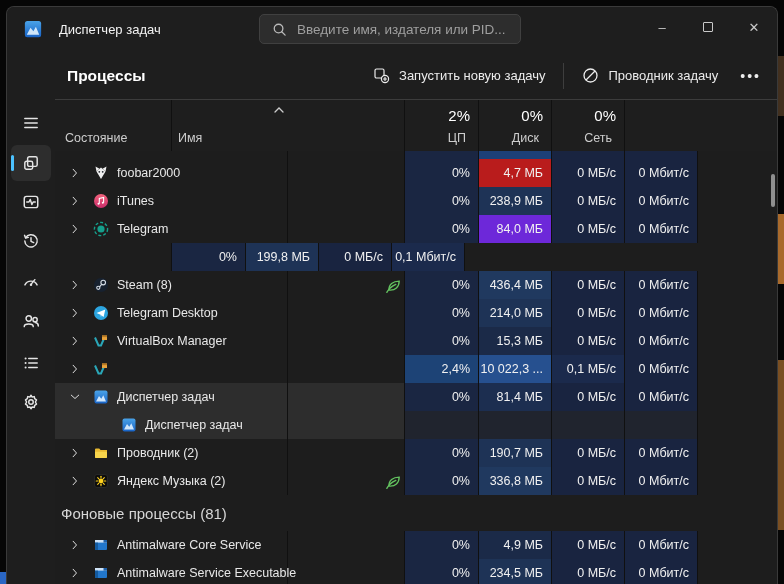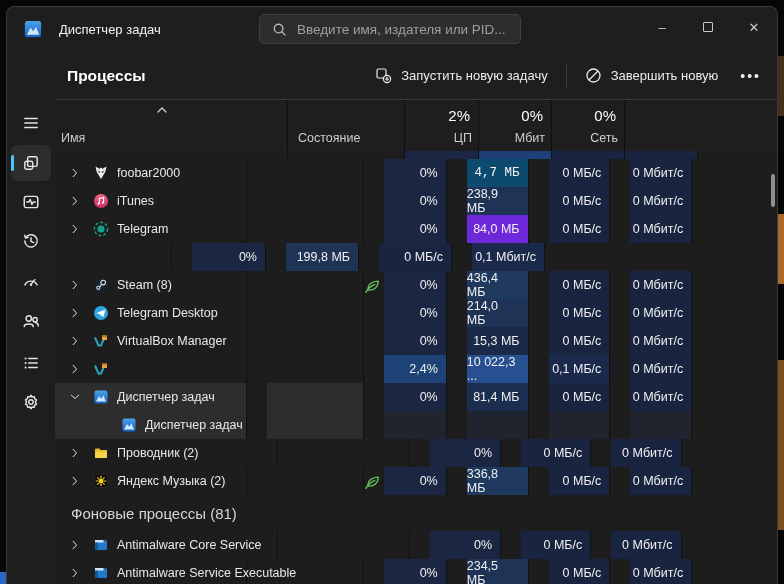--- a/index.html
+++ b/index.html
@@ -47,45 +47,45 @@
     padding:7px 12px; border-radius:4px; white-space:nowrap; }
   .tb-divider { width:1px; height:26px; background:#3e3e3e; margin:0 6px; }
   .more-dots { color:#ececec; font-size:14px; letter-spacing:2px; padding:6px 10px; }
 
   
   #thead { position:absolute; left:0; top:49px; width:724px; height:51px; background:#1e1e1e;
     display:flex; }
   .hc { position:relative; border-right:1px solid #101010; height:51px; }
   .hc .lbl { position:absolute; bottom:6px; font-size:12.5px; color:#cdcdcd; }
   .hc .pct { position:absolute; top:7px; right:8px; font-size:15px; color:#ffffff; }
-  .hc .lbl-r { position:absolute; bottom:6px; right:6px; font-size:12.5px; color:#cdcdcd; }
+  .hc .lbl-r { position:absolute; bottom:6px; right:12px; font-size:12.5px; color:#cdcdcd; }
   #hc-name .lbl { left:6px; }
   #hc-status .lbl { left:10px; }
   #sort-caret { position:absolute; left:100px; top:5px; width:14px; height:10px; }
 
   
   #rows { position:absolute; left:0; top:100px; width:724px; bottom:0; overflow:hidden; }
-  .prow { display:flex; height:28px;gap:20px; }
+  .prow { display:flex; height:28px; }
   .c-name { width:233px; position:relative; display:flex; align-items:center;
     border-right:1px solid #101010; }
   .c-status { width:117px; position:relative; display:flex; align-items:center;
     border-right:1px solid #101010; }
   .c-num { width:74px; display:flex; align-items:center; justify-content:flex-end;
     padding-right:8px; font-size:12.5px; color:#f1f1f1; border-right:1px solid #101010; }
   .c-mem,.c-disk,.c-net { width:73px; }
   .c-fill { width:81px; }
   .chev { position:absolute; left:12px; top:0; height:28px; width:16px; display:flex;
     align-items:center; justify-content:center; color:#cfcfcf; }
   .ric { position:absolute; left:38px; top:6px; width:16px; height:16px; }
   .ric.child { left:66px; }
   .rname { position:absolute; left:62px; color:#e8e8e8; font-size:12.5px; white-space:nowrap; }
   .rname.child { left:90px; }
   .eco { position:absolute; left:96px; top:5px; width:18px; height:18px; }
   .sect { height:36px; display:flex; align-items:center; }
-  .sect span { margin-left:16px; color:#d6d6d6; font-size:15px; }
+  .sect span { margin-left:6px; color:#d6d6d6; font-size:15px; }
   .sliver { display:flex; height:8px; }
   .sliver div { height:8px; border-right:1px solid #101010; }
 
   #vscroll { position:absolute; left:716px; top:123px; width:4px; height:33px;
     border-radius:2px; background:#8f8f8f; }
   svg { display:block; }
 </style>
 </head>
 <body>
 <div id="stage">
@@ -226,45 +226,45 @@
               <span>Запустить новую задачу</span>
             </div>
             <div class="tb-divider"></div>
             <div class="tbtn">
               <span>
                 <svg width="17" height="17" viewBox="0 0 17 17">
                     <circle cx="8.5" cy="8.5" r="6.5" fill="none" stroke="#ececec" stroke-width="1.3"></circle>
                     <line x1="4" y1="13" x2="13" y2="4" stroke="#ececec" stroke-width="1.3"></line>
                   </svg>
               </span>
-              <span>Завершить новую</span>
+              <span>Проводник задачу</span>
             </div>
             <div class="more-dots">•••</div>
           </div>
         </div>
 
         <div id="thead">
+          <div class="hc" id="hc-status" style="width:117px">
+            <span class="lbl">Состояние</span>
+          </div>
           <div class="hc" id="hc-name" style="width:233px">
             <span id="sort-caret">
               <svg width="14" height="10" viewBox="0 0 14 10">
                   <path d="M3 7 L7 3 L11 7" fill="none" stroke="#cdcdcd" stroke-width="1.3" stroke-linecap="round"></path>
                 </svg>
             </span>
             <span class="lbl">Имя</span>
           </div>
-          <div class="hc" id="hc-status" style="width:117px">
-            <span class="lbl">Состояние</span>
-          </div>
           <div class="hc" style="width:74px">
             <span class="pct">2%</span>
             <span class="lbl-r">ЦП</span>
           </div>
           <div class="hc" style="width:73px">
             <span class="pct">0%</span>
-            <span class="lbl-r">Мбит</span>
+            <span class="lbl-r">Диск</span>
           </div>
           <div class="hc" style="width:73px">
             <span class="pct">0%</span>
             <span class="lbl-r">Сеть</span>
           </div>
           <div style="width:81px"></div>
         </div>
 
         <div id="rows">
             <div class="sliver">
@@ -289,21 +289,21 @@
                     <polygon points="3.5,6.5 2.5,1.5 6.5,3.8" fill="#efefef"></polygon>
                     <polygon points="12.5,6.5 13.5,1.5 9.5,3.8" fill="#efefef"></polygon>
                     <circle cx="6.3" cy="6.8" r="0.9" fill="#23272e"></circle>
                     <circle cx="9.7" cy="6.8" r="0.9" fill="#23272e"></circle>
                   </svg>
                 </span>
                 <span class="rname">foobar2000</span>
               </div>
               <div class="c-status"></div>
               <div class="c-num" style="background: rgb(26, 38, 66);">0%</div>
-              <div class="c-num c-mem" style="background: #0c4a6e; font-family: Liberation Mono, monospace;">4,7 МБ</div>
+              <div class="c-num c-mem" style="background: #b91c1c;">4,7 МБ</div>
               <div class="c-num c-disk" style="background: rgb(25, 36, 64);">0 МБ/с</div>
               <div class="c-num c-net" style="background: rgb(25, 36, 64);">0 Мбит/с</div>
               <div class="c-fill"></div>
             </div>
             <div class="prow">
               <div class="c-name">
                 <span class="chev">
                   <svg width="12" height="12" viewBox="0 0 16 16">
                     <polyline points="5.5,3 10,8 5.5,13" fill="none" stroke="#e4e4e4" stroke-width="1.3" stroke-linecap="round" stroke-linejoin="round"></polyline>
                   </svg>
@@ -521,20 +521,21 @@
                 <span class="ric">
                   <svg width="16" height="16" viewBox="0 0 16 16">
                     <path d="M2 4.5 a1 1 0 0 1 1-1 h3.2 l1.4 1.6 H14 V12 a1 1 0 0 1 -1 1 H3 a1 1 0 0 1 -1-1 Z" fill="#e8b931"></path>
                     <path d="M2 6.8 H14 V12 a1 1 0 0 1 -1 1 H3 a1 1 0 0 1 -1-1 Z" fill="#f7d44c"></path>
                   </svg>
                 </span>
                 <span class="rname">Проводник (2)</span>
               </div>
               <div class="c-status"></div>
               <div class="c-num" style="background: rgb(26, 38, 66);">0%</div>
+              <div class="c-num c-mem" style="background: rgb(30, 51, 86);">190,7 МБ</div>
               <div class="c-num c-disk" style="background: rgb(25, 36, 64);">0 МБ/с</div>
               <div class="c-num c-net" style="background: rgb(25, 36, 64);">0 Мбит/с</div>
               <div class="c-fill"></div>
             </div>
             <div class="prow">
               <div class="c-name">
                 <span class="chev">
                   <svg width="12" height="12" viewBox="0 0 16 16">
                     <polyline points="5.5,3 10,8 5.5,13" fill="none" stroke="#e4e4e4" stroke-width="1.3" stroke-linecap="round" stroke-linejoin="round"></polyline>
                   </svg>
@@ -586,20 +587,21 @@
                     <rect x="2" y="3" width="12" height="10" rx="1" fill="#2277cc"></rect>
                     <rect x="2" y="3" width="12" height="2.6" fill="#cfe3f7"></rect>
                     <rect x="2" y="5.6" width="3" height="7.4" fill="#145a9e"></rect>
                     <rect x="10.5" y="3" width="3.5" height="2.6" fill="#1d5fa8"></rect>
                   </svg>
                 </span>
                 <span class="rname">Antimalware Core Service</span>
               </div>
               <div class="c-status"></div>
               <div class="c-num" style="background: rgb(26, 38, 66);">0%</div>
+              <div class="c-num c-mem" style="background: rgb(27, 42, 72);">4,9 МБ</div>
               <div class="c-num c-disk" style="background: rgb(25, 36, 64);">0 МБ/с</div>
               <div class="c-num c-net" style="background: rgb(25, 36, 64);">0 Мбит/с</div>
               <div class="c-fill"></div>
             </div>
             <div class="prow">
               <div class="c-name">
                 <span class="chev">
                   <svg width="12" height="12" viewBox="0 0 16 16">
                     <polyline points="5.5,3 10,8 5.5,13" fill="none" stroke="#e4e4e4" stroke-width="1.3" stroke-linecap="round" stroke-linejoin="round"></polyline>
                   </svg>

